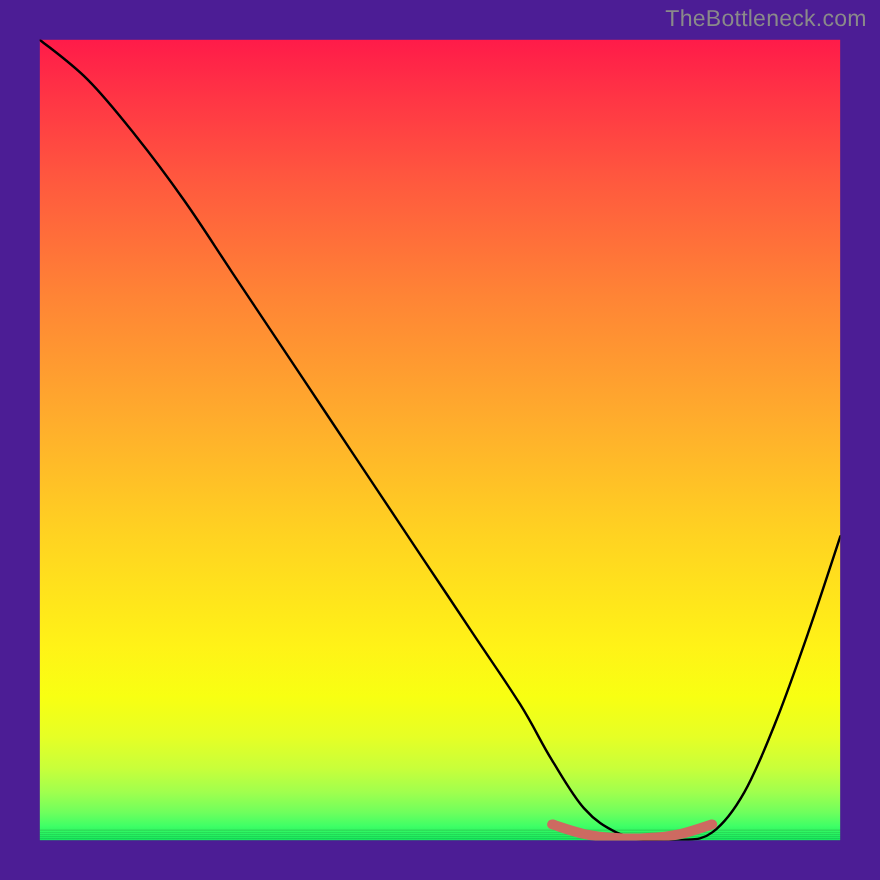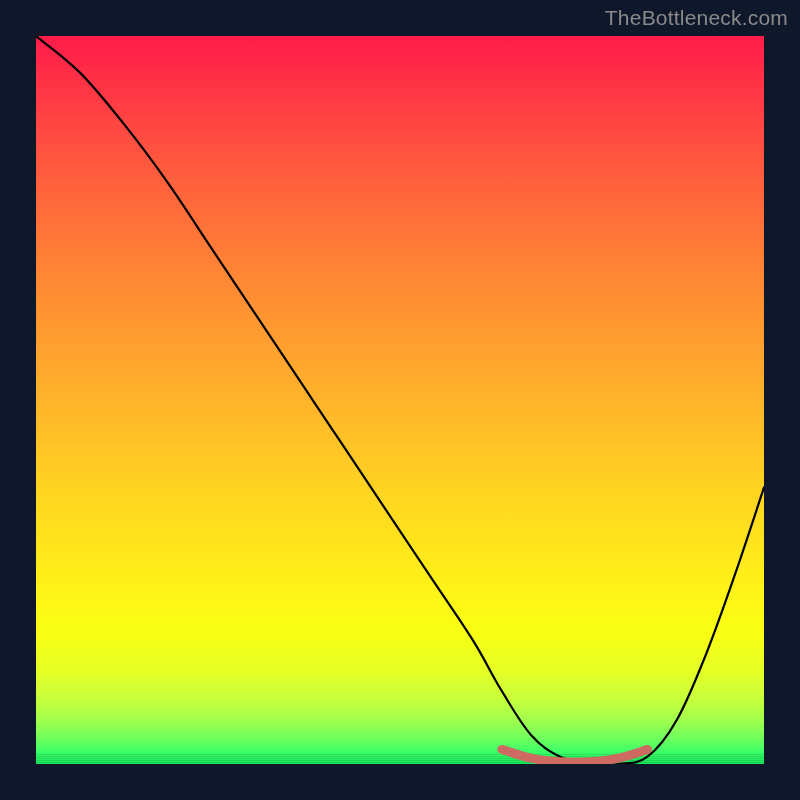--- a/index.html
+++ b/index.html
@@ -10,21 +10,21 @@
     background: #000;
     overflow: hidden;
     font-family: Arial, Helvetica, sans-serif;
   }
   .frame {
     position: absolute;
     left: 0;
     top: 0;
     width: 800px;
     height: 800px;
-    background: #0f172a;
+    background: #4c1d95;
   }
   .plot-area {
     position: absolute;
     left: 36px;
     top: 36px;
     width: 728px;
     height: 728px;
     overflow: hidden;
   }
   .gradient {

